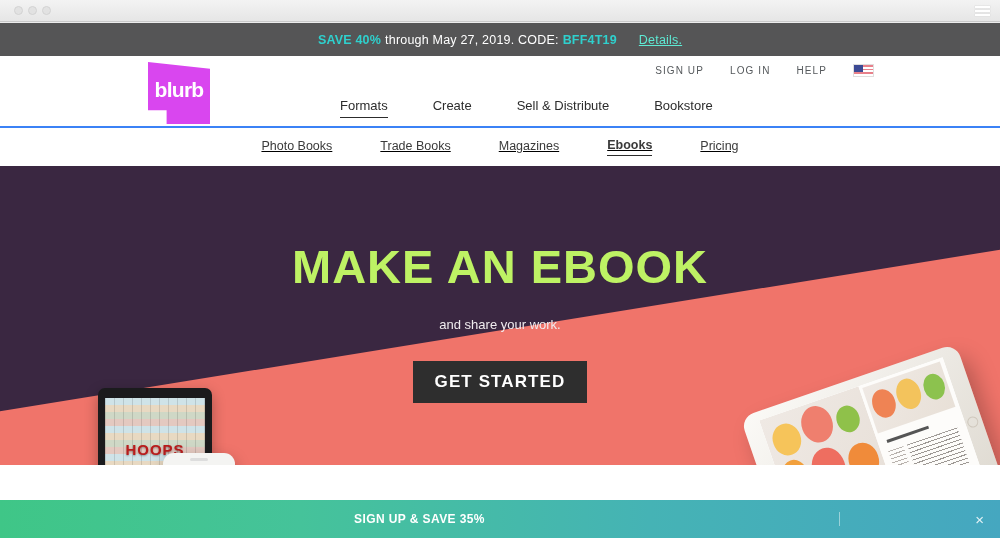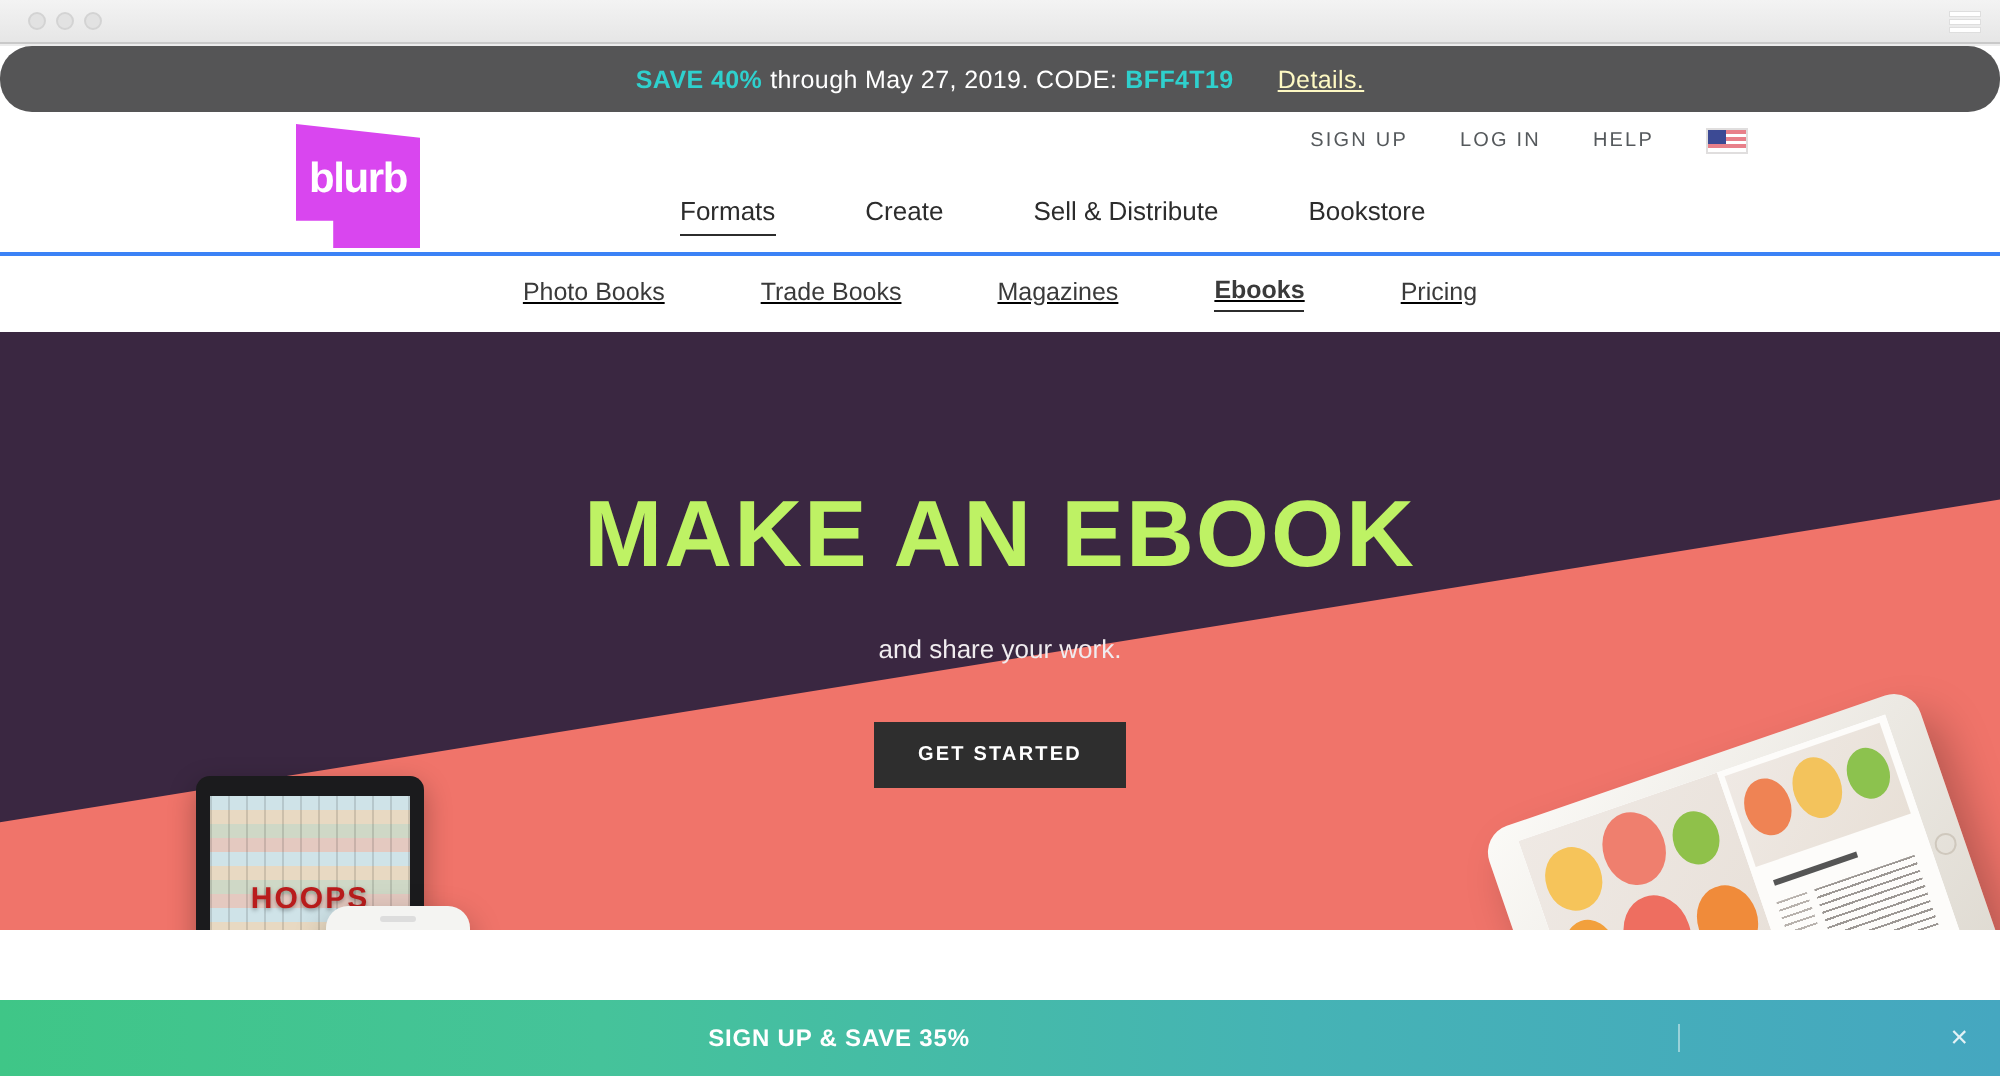--- a/index.html
+++ b/index.html
@@ -23,25 +23,25 @@
   .hamburger { display: flex; flex-direction: column; gap: 2px; padding-right: 2px; }
   .hamburger i { display: block; width: 15px; height: 2px; background: #ffffff; box-shadow: 0 0 0 0.5px #dedede; }
 
   
   .viewport { position: absolute; left: 0; top: 23px; width: 1000px; height: 515px; background: #fff; overflow: hidden; }
 
   
   .promo {
     height: 33px; background: #555556; color: #fff;
     display: flex; align-items: center; justify-content: center;
-    font-size: 12.5px; letter-spacing: .2px; gap: 4px; border-radius: 16px;
+    font-size: 12.5px; letter-spacing: .2px; gap: 4px;
   }
   .promo .accent { color: #2fd0cd; font-weight: 700; }
   .promo .mid { color: #ffffff; }
-  .promo .details { color: #fef9c3; text-decoration: underline; margin-left: 18px; cursor: pointer; }
+  .promo .details { color: #5eead4; text-decoration: underline; margin-left: 18px; cursor: pointer; }
 
   
   .header { position: relative; height: 70px; background: #fff; }
   .logo {
     position: absolute; left: 148px; top: 6px;
     width: 62px; height: 62px; background: #d946ef;
     clip-path: polygon(0 0, 100% 11%, 100% 100%, 30% 100%, 30% 78%, 0 78%);
     display: flex; align-items: center; justify-content: center;
     cursor: pointer;
   }
@@ -71,21 +71,21 @@
   .hero .coral {
     position: absolute; left: 0; bottom: 0; width: 100%; height: 100%;
     background: #f0746a;
     clip-path: polygon(0 82%, 100% 28%, 100% 100%, 0 100%);
   }
   .hero-center { position: absolute; left: 0; right: 0; top: 52px; text-align: center; z-index: 5; }
   .hero-title { color: #bef264; font-size: 47px; font-weight: 700; letter-spacing: 1px; margin-top: 21px; }
   .hero-sub { color: #f0ecef; font-size: 13px; line-height: 1.45; margin-top: 22px; }
   .cta {
     display: inline-block; margin-top: 26px; background: #2e2e2e; color: #fff;
-    font-size: 10px; letter-spacing: 1.1px; font-weight: 600;
+    font-size: 17px; letter-spacing: 1.1px; font-weight: 600;
     padding: 11px 22px; cursor: pointer; border: none;
   }
 
   
   .tablet-left {
     position: absolute; left: 98px; top: 222px; width: 114px; height: 190px;
     background: #1b1b1d; border-radius: 7px; padding: 10px 7px 14px 7px; z-index: 4;
     box-shadow: 0 5px 14px rgba(0,0,0,.3);
   }
   .tablet-left .screen { position: relative; width: 100%; height: 100%; overflow: hidden; background: #d8d3cc; }

